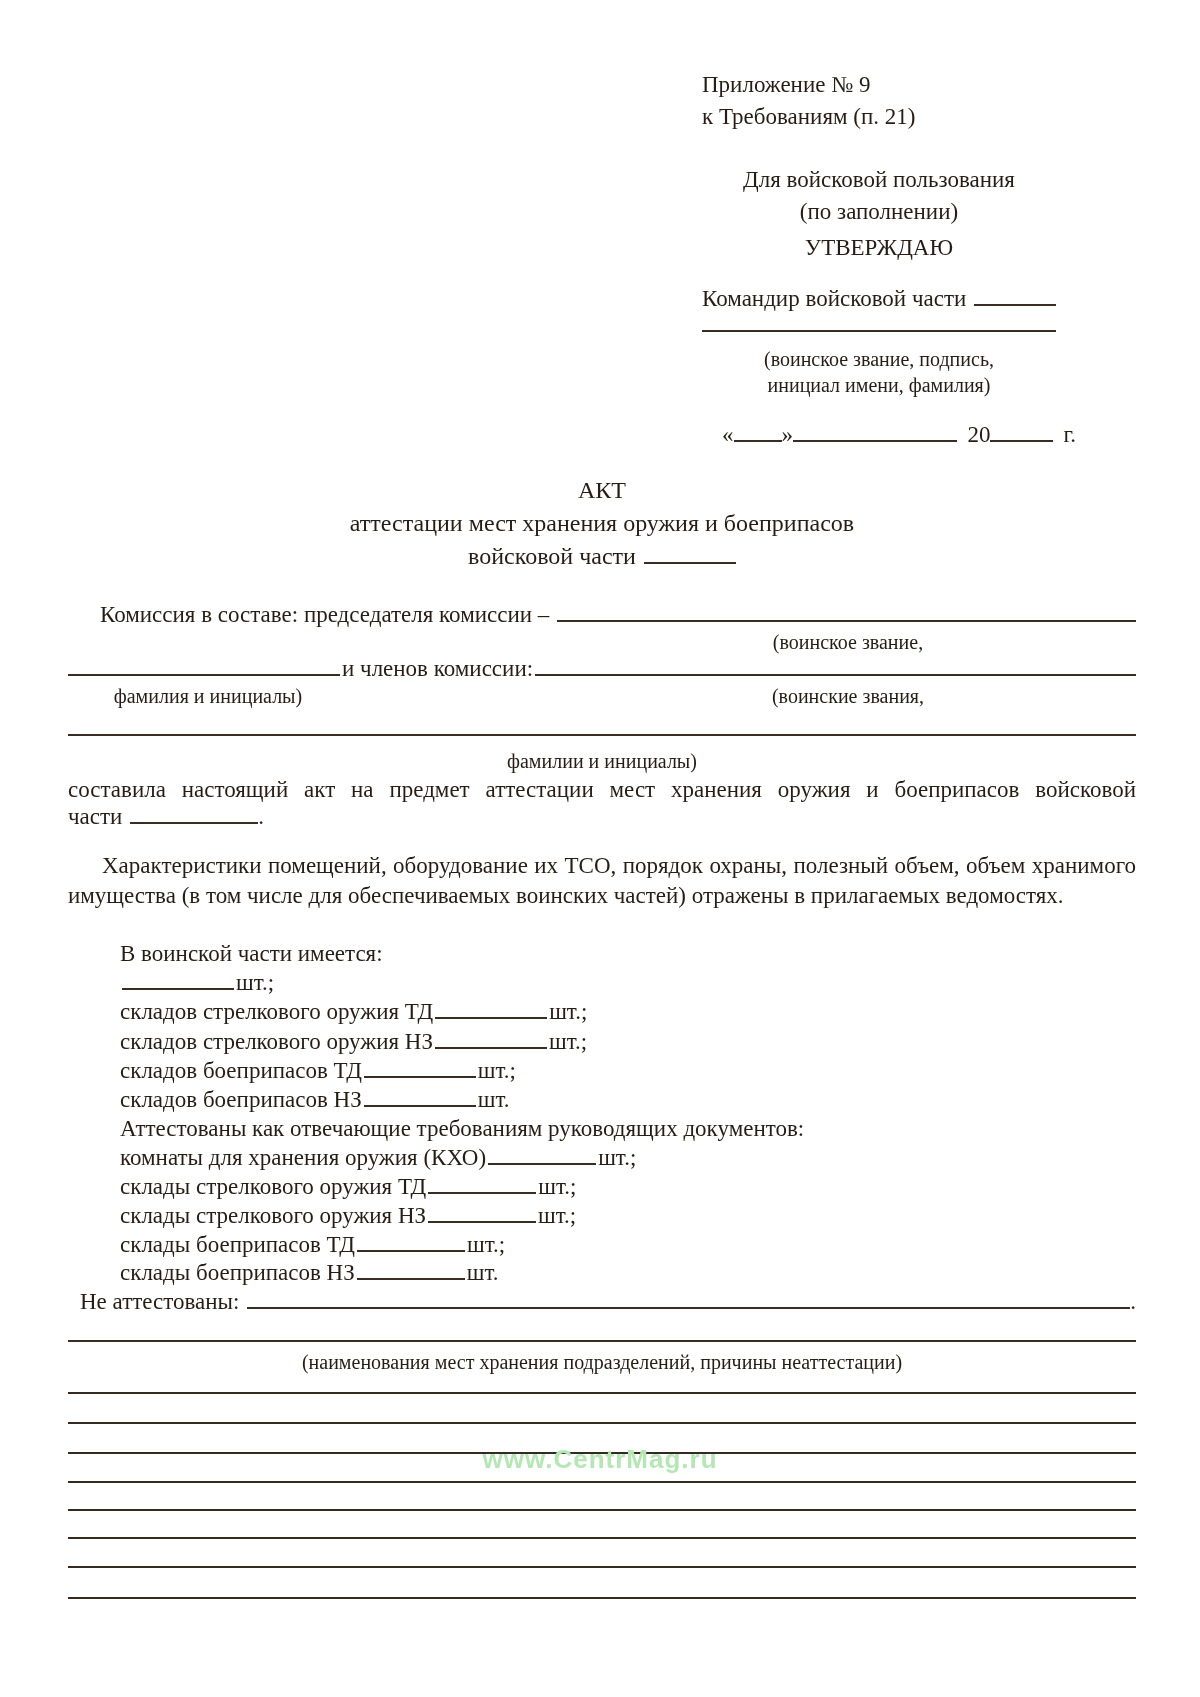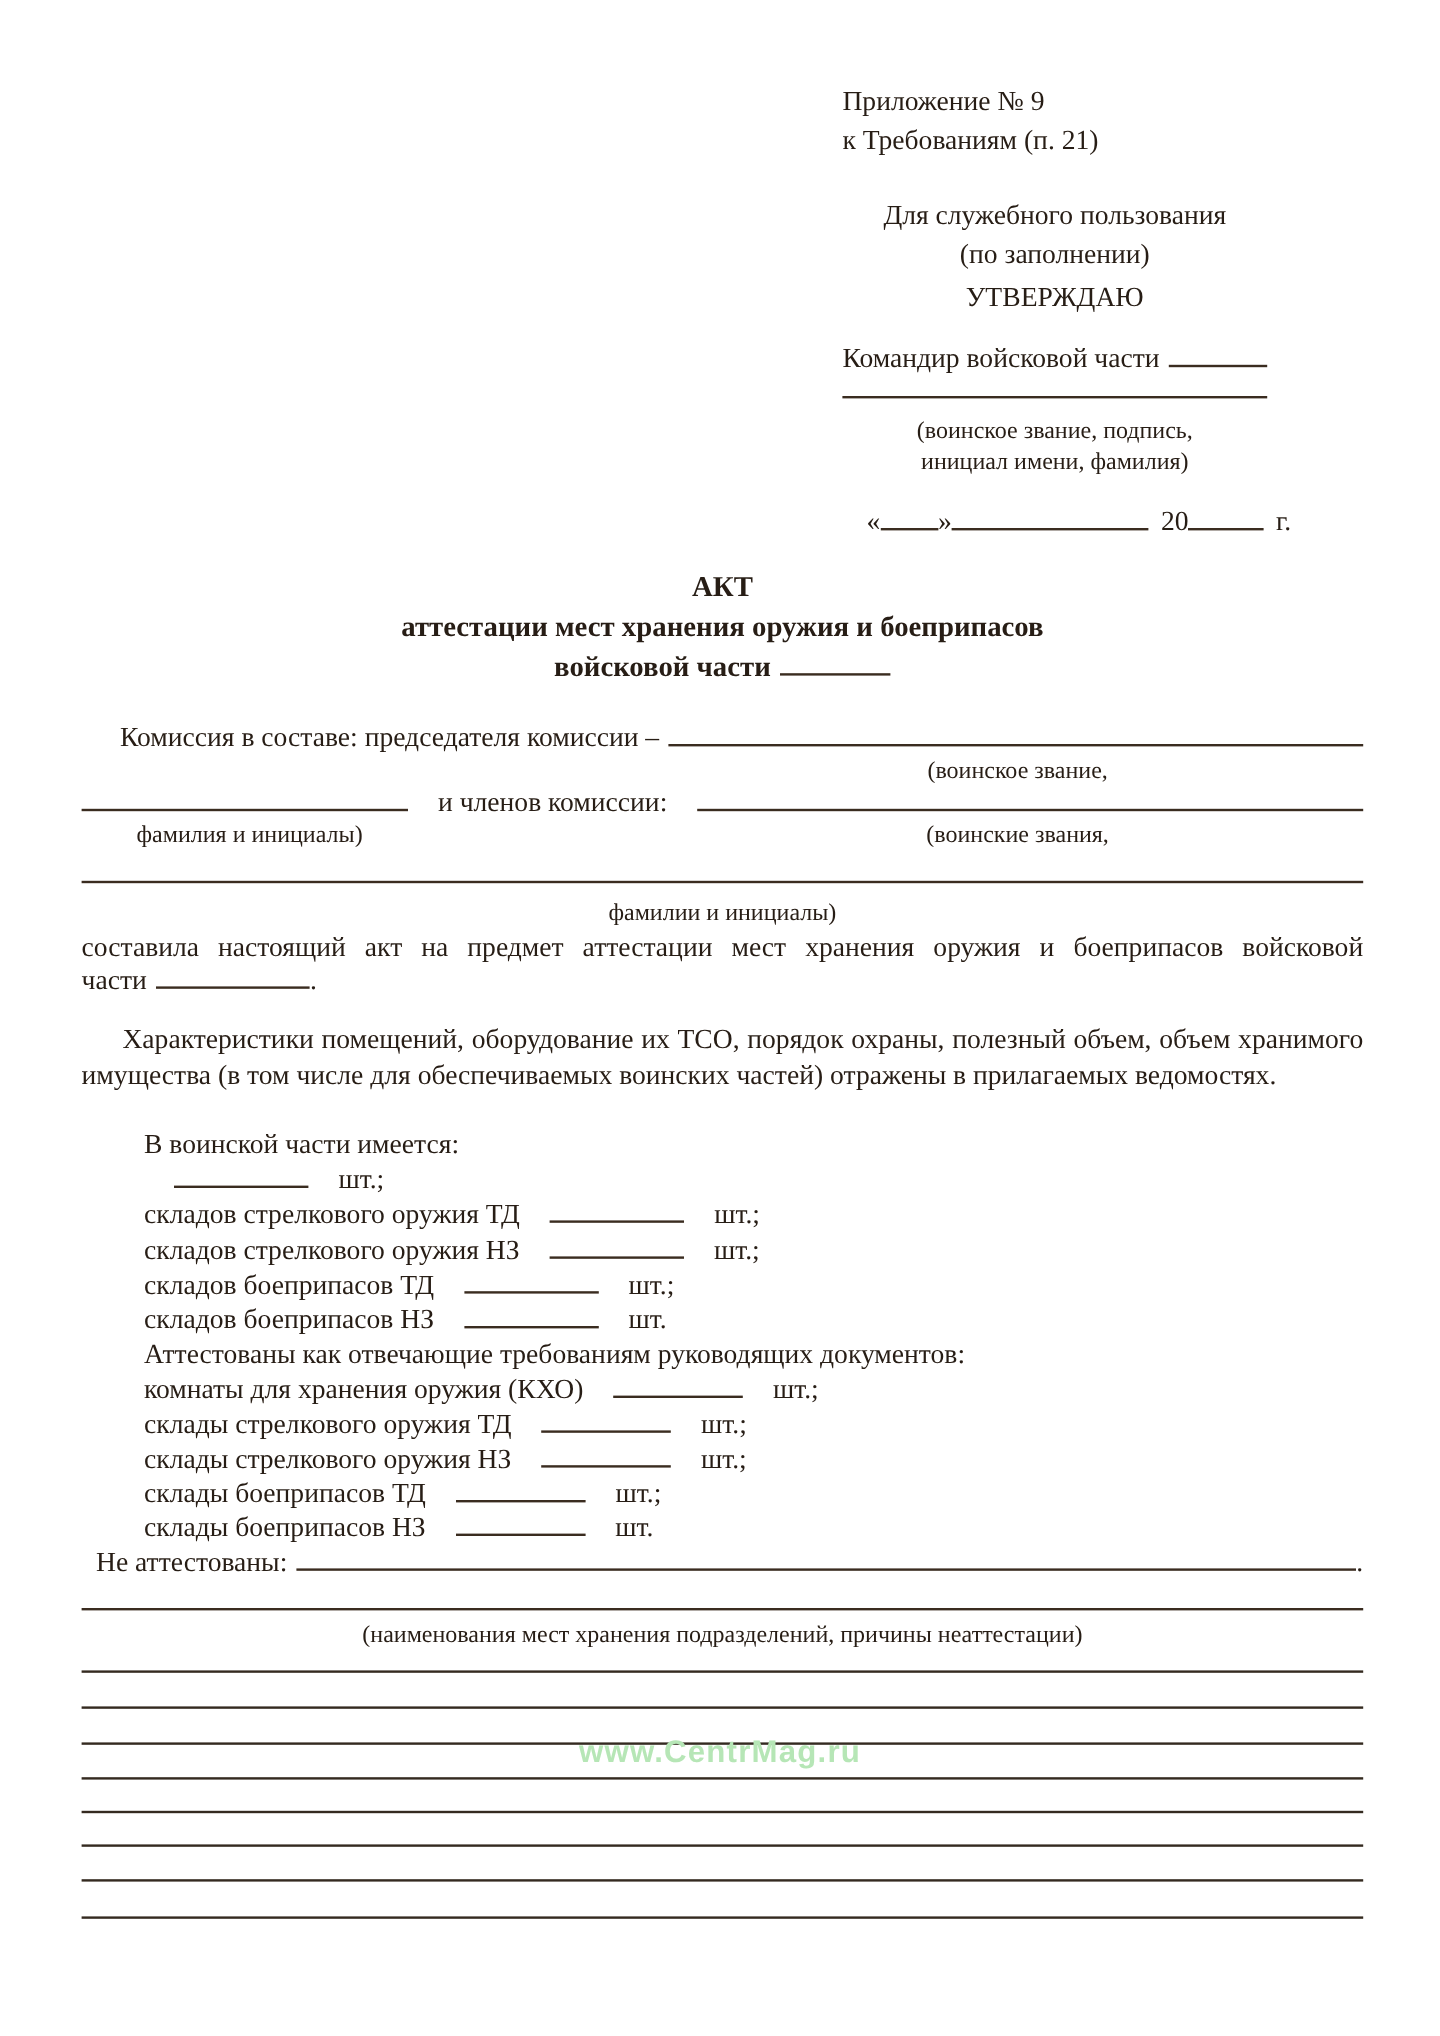--- a/index.html
+++ b/index.html
@@ -7,46 +7,46 @@
     position:relative; width:1200px; height:1697px; margin:0 auto;
     background:#ffffff; overflow:hidden;
     font-family:"Liberation Serif","DejaVu Serif",serif;
     color:#271d15; font-size:23px; line-height:26px;
   }
   .row  { position:absolute; left:68px;  right:64px; }
   .rc   { position:absolute; left:702px; width:354px; }
   .flex { display:flex; align-items:baseline; }
   .ctr  { text-align:center; }
   .rt   { text-align:left; }
-  .b    { font-weight:bold; }
+  .b    { font-weight:normal; }
   .cap  { font-size:20px; line-height:26px; }
   .bl   { border-bottom:2px solid #3a2c20; }
   span.bl { display:inline-block; height:3px; }
   .grow { flex:1 1 auto; }
   .blockline { height:22px; border-bottom:2px solid #3a2c20; }
   .rule { position:absolute; left:68px; right:64px; border-top:2px solid #342a20; }
   .just1 { text-align:justify; text-align-last:justify; }
   .para  { text-align:justify; text-indent:34px; line-height:30px; }
   .title { font-size:24px; }
   .wm {
     position:absolute; left:0; right:0; text-align:center;
     font-family:"Liberation Sans","DejaVu Sans",sans-serif;
     font-weight:bold; font-size:26px; letter-spacing:1px; color:#b6e6b6;
   }
-  .sp { margin:0 25px; }
+  .sp { margin:0 2px; }
 </style>
 </head>
 <body>
 
 <div class="page">
 
   <div class="rc rt" style="top:72px">Приложение № 9</div>
   <div class="rc rt" style="top:104px">к Требованиям (п. 21)</div>
 
-  <div class="rc ctr" style="top:167px">Для служебного пользования</div>
+  <div class="rc ctr" style="top:167px">Для войсковой пользования</div>
   <div class="rc ctr" style="top:199px">(по заполнении)</div>
 
   <div class="rc ctr" style="top:235px">УТВЕРЖДАЮ</div>
   <div class="rc flex" style="top:286px">
     <span>Командир войсковой части</span>
     <span class="bl grow" style="margin-left:8px"></span>
   </div>
   <div class="rc blockline" style="top:308px"></div>
   <div class="rc ctr cap" style="top:346px">(воинское звание, подпись,</div>
   <div class="rc ctr cap" style="top:372px">инициал имени, фамилия)</div>

